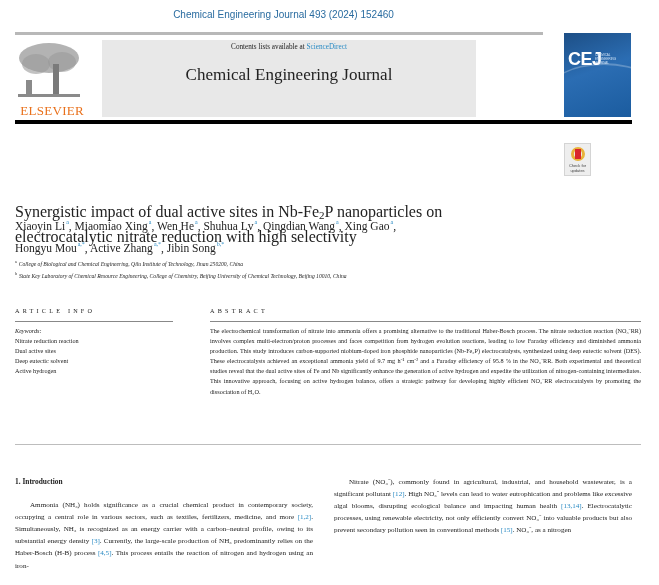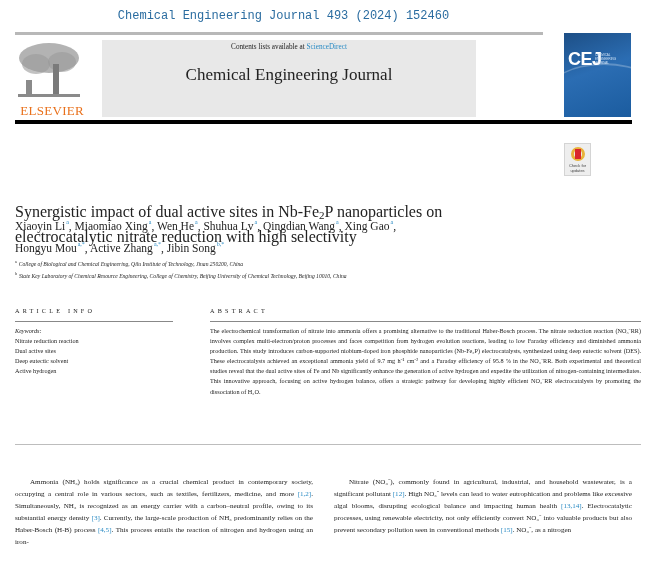--- a/index.html
+++ b/index.html
@@ -1,19 +1,19 @@
 <!DOCTYPE html>
 <html><head>
 <meta charset="utf-8">
 <style>
   * { box-sizing: border-box; margin: 0; padding: 0; }
   html, body { width: 659px; height: 585px; background: #ffffff; overflow: hidden; }
   body { position: relative; font-family: "DejaVu Serif", "Liberation Serif", serif; color: #222; }
 
-  .citation-line { position: absolute; top: 9px; left: 0; width: 567px; text-align: center; font-size: 12px; color: #2a6ca0; font-family: Liberation Mono, monospace; }
+  .citation-line { position: absolute; top: 9px; left: 0; width: 567px; text-align: center; font-size: 10px; color: #2a6ca0; font-family: Liberation Sans, sans-serif; }
 
   .top-rule { position: absolute; top: 32px; left: 15px; width: 528px; height: 3px; background: #b8b8b8; }
 
   .publisher-logo { position: absolute; top: 38px; left: 14px; width: 70px; height: 80px; }
   .tree { position: absolute; top: 2px; left: 2px; width: 66px; height: 60px; }
   .elsevier-word { position: absolute; top: 65px; left: 0; width: 70px; text-align: right; font-family: "Liberation Serif", serif; font-size: 13px; color: #e9711c; letter-spacing: 0.3px; }
 
   .masthead { position: absolute; top: 40px; left: 102px; width: 374px; height: 77px; background: #e8e8e8; }
   .contents-line { position: absolute; top: 3px; left: 0; width: 100%; text-align: center; font-size: 7.2px; font-family: "Liberation Serif", serif; color: #222; }
   .contents-line a { color: #2a8bc4; text-decoration: none; }
@@ -135,20 +135,21 @@
   <div>Dual active sites</div>
   <div>Deep eutectic solvent</div>
   <div>Active hydrogen</div>
 </div>
 
 <div class="abstract-body">The electrochemical transformation of nitrate into ammonia offers a promising alternative to the traditional Haber-Bosch process. The nitrate reduction reaction (NO₃⁻RR) involves complex multi-electron/proton processes and faces competition from hydrogen evolution reactions, leading to low Faraday efficiency and diminished ammonia production. This study introduces carbon-supported niobium-doped iron phosphide nanoparticles (Nb-Fe₂P) electrocatalysts, synthesized using deep eutectic solvent (DES). These electrocatalysts achieved an exceptional ammonia yield of 9.7 mg h⁻¹ cm⁻² and a Faraday efficiency of 95.8 % in the NO₃⁻RR. Both experimental and theoretical studies reveal that the dual active sites of Fe and Nb significantly enhance the generation of active hydrogen and expedite the utilization of nitrogen-containing intermediates. This innovative approach, focusing on active hydrogen balance, offers a strategic pathway for developing highly efficient NO₃⁻RR electrocatalysts by promoting the dissociation of H₂O.</div>
 
 <div class="abstract-bottom-rule"></div>
 
 <div class="col-left">
+  <div class="intro-head">1.  Introduction</div>
   <div class="indent">
     <span>Ammonia (NH₃) holds significance as a crucial chemical product in contemporary society, occupying a central role in various sectors, such as textiles, fertilizers, medicine, and more </span><span class="ref">[1,2]</span><span>. Simultaneously, NH₃ is recognized as an energy carrier with a carbon–neutral profile, owing to its substantial energy density </span><span class="ref">[3]</span><span>. Currently, the large-scale production of NH₃ predominantly relies on the Haber-Bosch (H-B) process </span><span class="ref">[4,5]</span><span>. This process entails the reaction of nitrogen and hydrogen using an iron-</span>
   </div>
 </div>
 
 <div class="col-right">
   <div class="indent">
     <span>Nitrate (NO₃⁻), commonly found in agricultural, industrial, and household wastewater, is a significant pollutant </span><span class="ref">[12]</span><span>. High NO₃⁻ levels can lead to water eutrophication and problems like excessive algal blooms, disrupting ecological balance and impacting human health </span><span class="ref">[13,14]</span><span>. Electrocatalytic processes, using renewable electricity, not only efficiently convert NO₃⁻ into valuable products but also prevent secondary pollution seen in conventional methods </span><span class="ref">[15]</span><span>. NO₃⁻, as a nitrogen</span>
   </div>
 </div>

